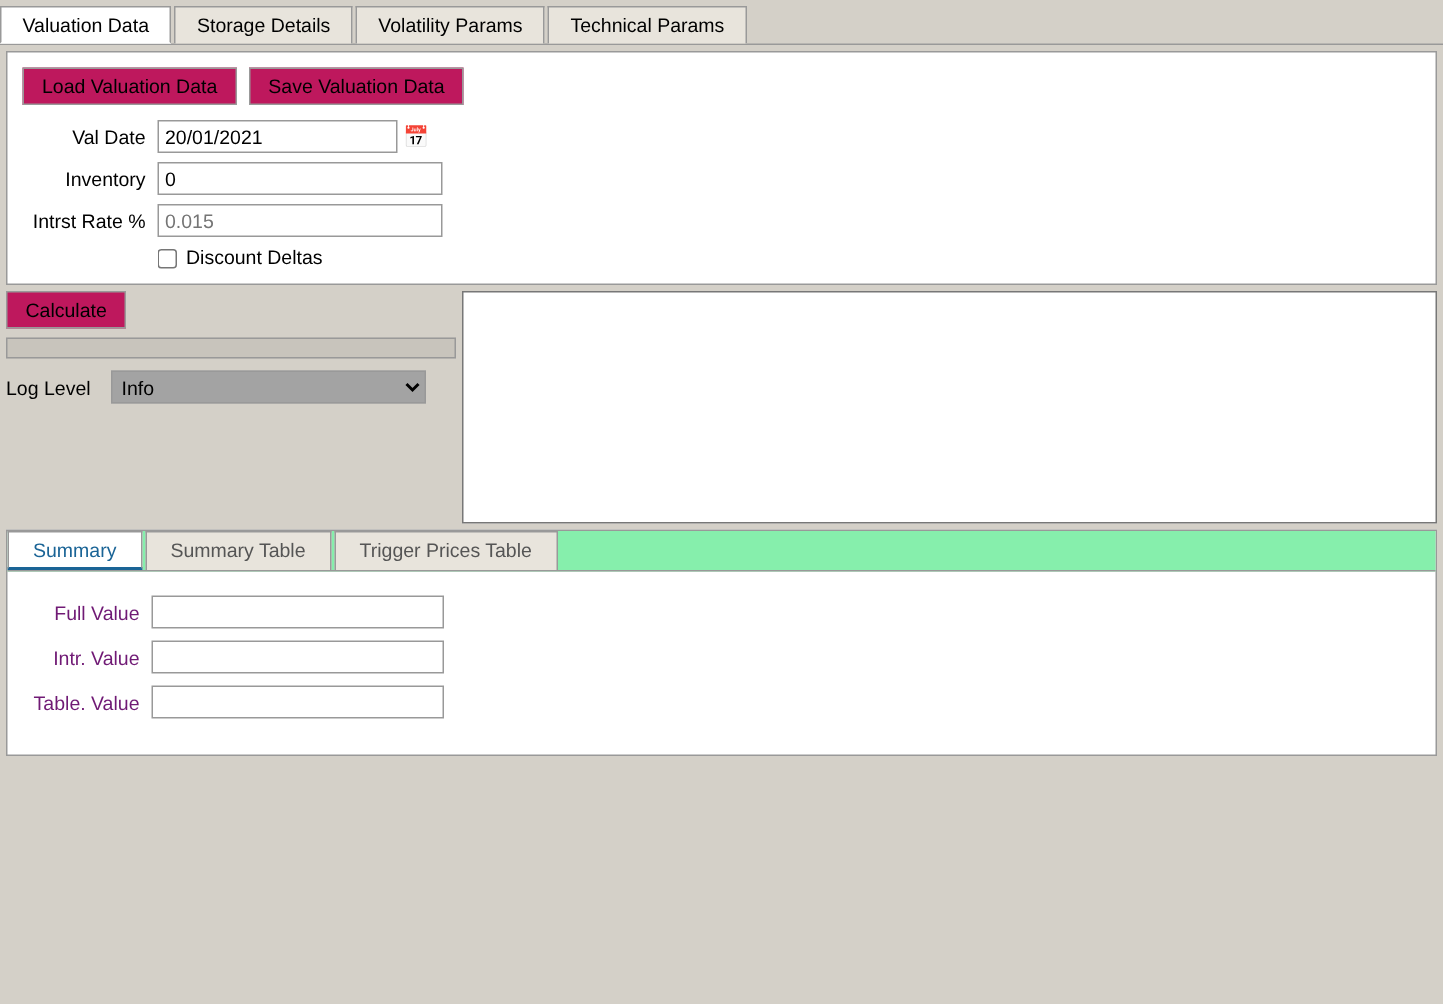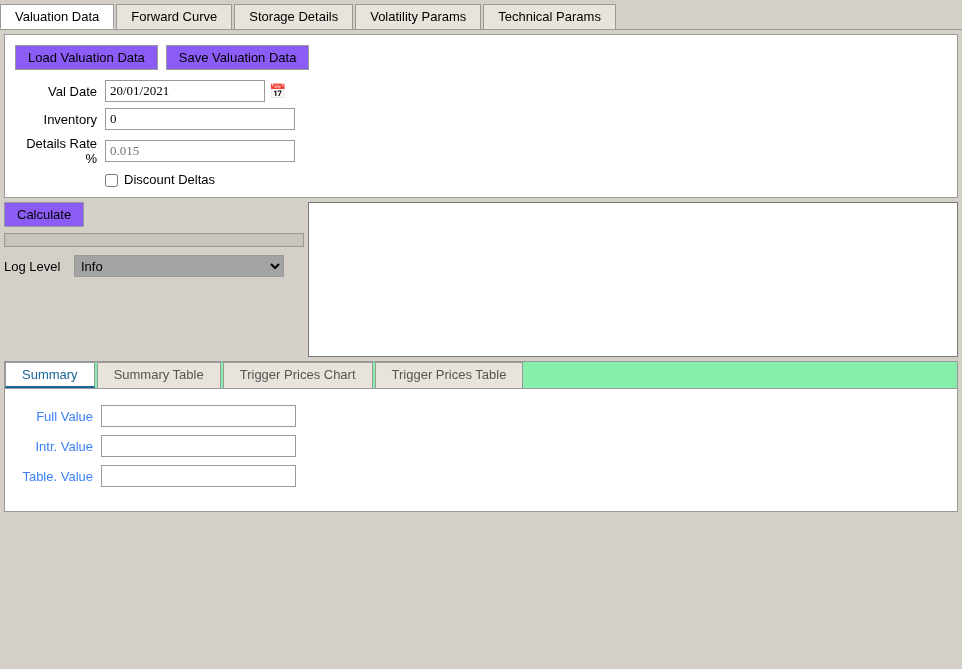--- a/index.html
+++ b/index.html
@@ -45,21 +45,21 @@
 
     .toolbar-row {
       display: flex;
       gap: 8px;
       margin-bottom: 10px;
     }
 
     .btn {
       padding: 4px 12px;
       border: 1px solid #999;
-      background: #8b5cf6;
+      background: #be185d;
       cursor: pointer;
       font-size: 13px;
       color: #000;
     }
 
     .form-row {
       display: flex;
       align-items: center;
       margin-bottom: 6px;
     }
@@ -68,21 +68,20 @@
       text-align: right;
       padding-right: 8px;
       color: #000;
     }
     .form-input {
       width: 190px;
       padding: 2px 4px;
       border: 1px solid #999;
       font-size: 13px;
       height: 22px;
-      font-family: Liberation Serif, serif;
     }
     .date-wrapper {
       display: flex;
       align-items: center;
     }
     .date-wrapper input {
       width: 160px;
       padding: 2px 4px;
       border: 1px solid #999;
       font-size: 13px;
@@ -188,21 +187,21 @@
 
     .summary-row {
       display: flex;
       align-items: center;
       margin-bottom: 8px;
     }
     .summary-label {
       width: 80px;
       text-align: right;
       padding-right: 8px;
-      color: #3b82f6;
+      color: #701a75;
     }
     .summary-input {
       width: 195px;
       height: 22px;
       border: 1px solid #999;
       background: #fff;
       padding: 2px 4px;
       font-size: 13px;
     }
 
@@ -210,21 +209,20 @@
     .footer-area {
       height: 80px;
       background: #d4d0c8;
     }
   </style>
 </head>
 <body>
 
 <div class="top-tabs">
   <div class="top-tab active">Valuation Data</div>
-  <div class="top-tab">Forward Curve</div>
   <div class="top-tab">Storage Details</div>
   <div class="top-tab">Volatility Params</div>
   <div class="top-tab">Technical Params</div>
 </div>
 
 <div class="valuation-panel">
   <div class="toolbar-row">
     <button class="btn">Load Valuation Data</button>
     <button class="btn">Save Valuation Data</button>
   </div>
@@ -236,21 +234,21 @@
       <span class="date-icon">📅</span>
     </div>
   </div>
 
   <div class="form-row">
     <div class="form-label">Inventory</div>
     <input type="text" class="form-input" value="0" style="">
   </div>
 
   <div class="form-row">
-    <div class="form-label">Details Rate %</div>
+    <div class="form-label">Intrst Rate %</div>
     <input type="text" class="form-input" placeholder="0.015" style="">
   </div>
 
   <div class="checkbox-row">
     <input type="checkbox" style="">
     <label>Discount Deltas</label>
   </div>
 </div>
 
 <div class="middle-section">
@@ -269,21 +267,20 @@
       </select>
     </div>
   </div>
   <div class="log-display"></div>
 </div>
 
 <div class="bottom-section">
   <div class="bottom-tabs">
     <div class="bottom-tab active">Summary</div>
     <div class="bottom-tab">Summary Table</div>
-    <div class="bottom-tab">Trigger Prices Chart</div>
     <div class="bottom-tab">Trigger Prices Table</div>
   </div>
   <div class="summary-content">
     <div class="summary-row">
       <div class="summary-label">Full Value</div>
       <input type="text" class="summary-input" value="" style="">
     </div>
     <div class="summary-row">
       <div class="summary-label">Intr. Value</div>
       <input type="text" class="summary-input" value="" style="">

